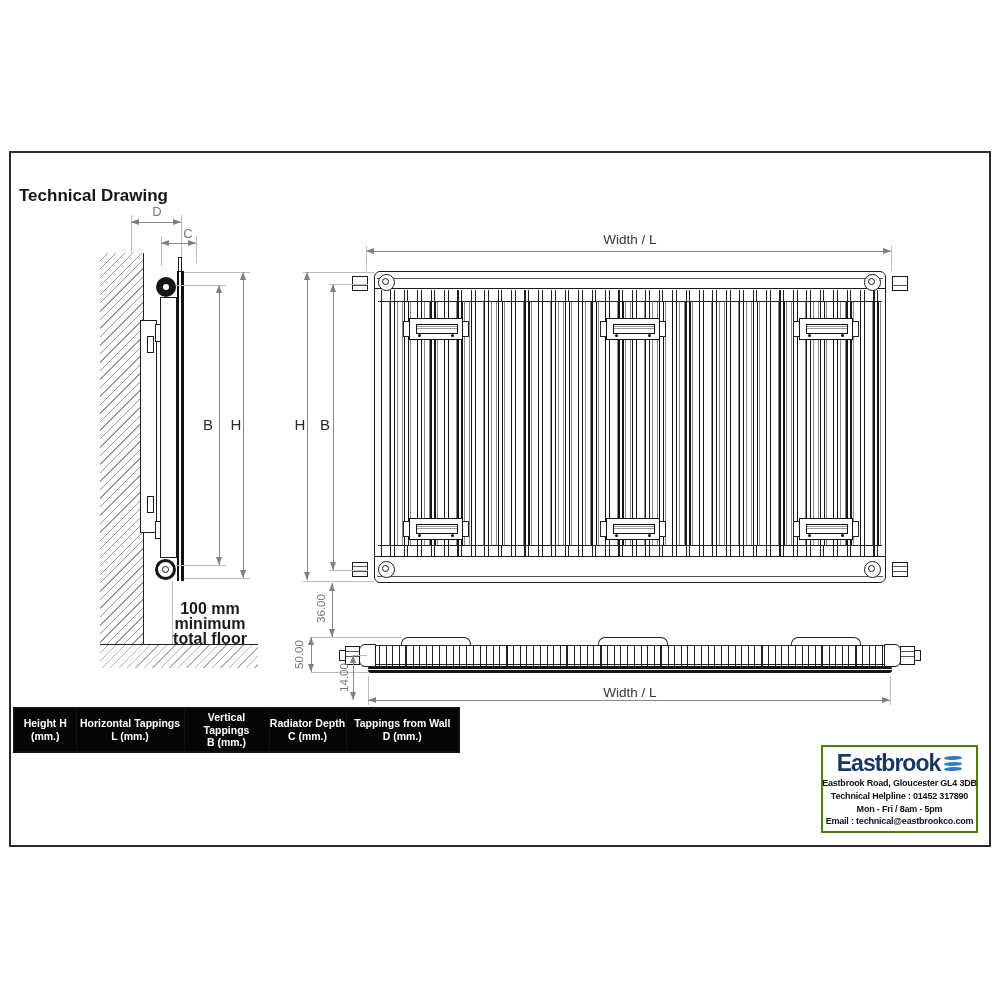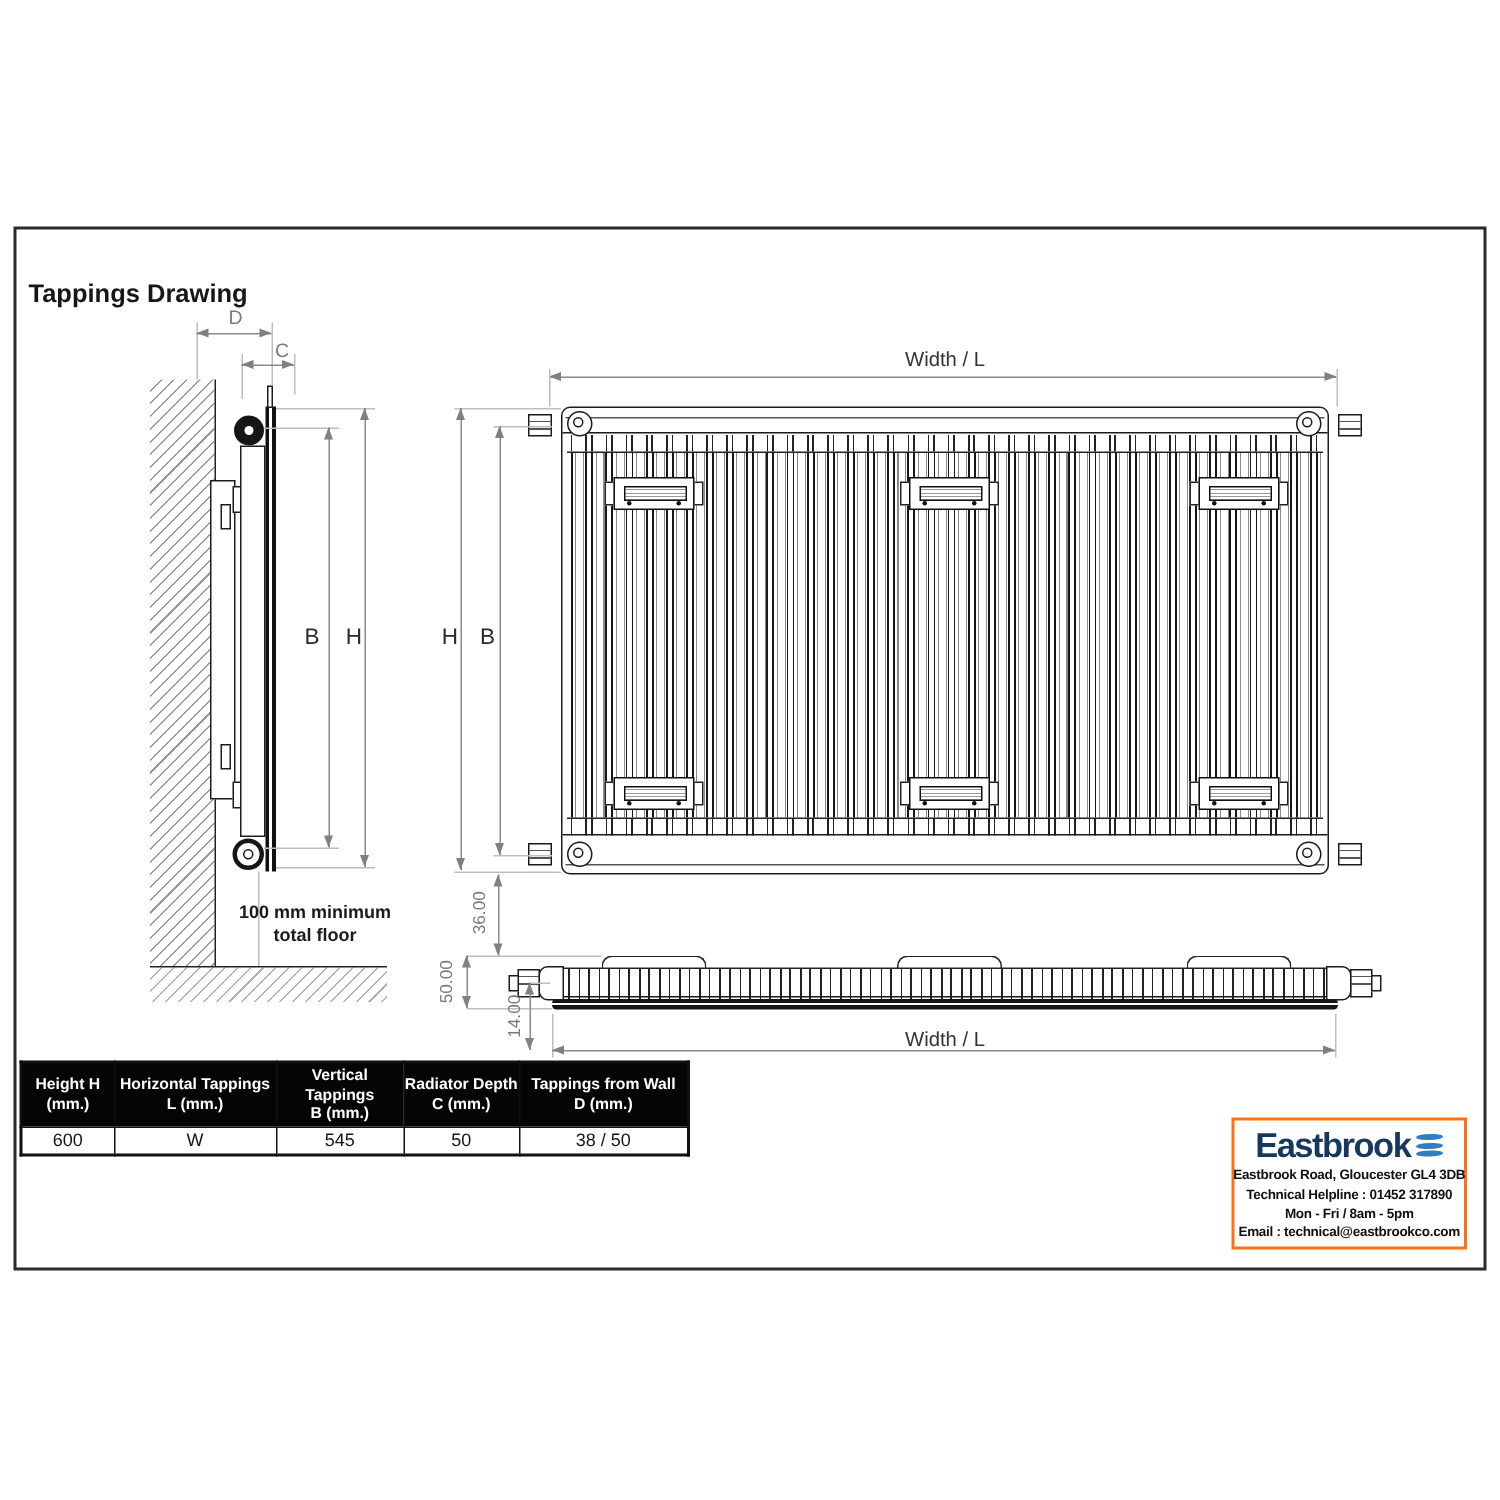--- a/index.html
+++ b/index.html
@@ -50,36 +50,36 @@
   .hexp{position:absolute;width:16px;height:15px;border:1.5px solid #1a1a1a;box-sizing:border-box;
         background:linear-gradient(180deg,#fff 0 3.5px,#555 3.5px 4.5px,#fff 4.5px 8.5px,#555 8.5px 9.5px,#fff 9.5px 15px);}
   
   #spec{position:absolute;left:13px;top:707px;border-collapse:collapse;table-layout:fixed;width:445px;}
   #spec td,#spec th{border:1px solid #111;box-sizing:border-box;}
   #spec th{background:#050505;color:#fff;font-size:10.5px;font-weight:bold;line-height:12.5px;padding:2px 0;}
   #spec td{font-size:12px;text-align:center;height:19px;padding:0;color:#141414;}
   #spec .foot td{text-align:left;padding:2px 0 2px 5px;font-size:11.5px;height:18px;}
   #spec{border:2px solid #111;}
   
-  #brand{left:821px;top:745px;width:157px;height:88px;border:2px solid #f97316;box-sizing:border-box;
+  #brand{left:821px;top:745px;width:157px;height:88px;border:2px solid #4d7c0f;box-sizing:border-box;
          display:flex;flex-direction:column;align-items:center;justify-content:space-evenly;padding:3px 0;}
   #logo-row{display:flex;align-items:center;gap:4px;}
   #logo-name{font-size:23px;font-weight:bold;letter-spacing:-1px;}
   #logo-waves{display:flex;flex-direction:column;gap:1.6px;}
   #logo-waves div{width:18px;height:3.8px;border-radius:60% 40% 60% 40%/70% 50% 70% 50%;}
   .brand-line{font-size:9px;line-height:12.5px;color:#101010;letter-spacing:-0.2px;font-weight:bold;white-space:nowrap;}
-  .note{font-size:12px;font-weight:bold;color:#1a1a1a;line-height:15px;text-align:center;}
+  .note{font-size:16px;font-weight:bold;color:#1a1a1a;line-height:15px;text-align:center;}
 </style>
 </head>
 <body>
 
 <div id="canvas">
 
   <div class="abs" id="frame"></div>
-  <div class="abs" id="subtitle">Tappings Drawing</div>
+  <div class="abs" id="subtitle">Technical Drawing</div>
 
   <div class="abs wallhatch" style="left:100px;top:253px;width:43px;height:391px;border-right:1.5px solid #222;"></div>
   <div class="abs floorhatch" style="left:100px;top:644px;width:158px;height:23px;border-top:1.5px solid #222;"></div>
 
   <div class="abs draw" style="left:140px;top:320px;width:17px;height:213px;border-width:1px;"></div>
   <div class="abs draw" style="left:147px;top:336px;width:7px;height:17px;border-width:1px;"></div>
   <div class="abs draw" style="left:147px;top:496px;width:7px;height:17px;border-width:1px;"></div>
   <div class="abs draw" style="left:155px;top:324px;width:7px;height:18px;border-width:1px;"></div>
   <div class="abs draw" style="left:155px;top:521px;width:7px;height:18px;border-width:1px;"></div>
   <div class="abs draw" style="left:160px;top:297px;width:17px;height:261px;"></div>
@@ -280,27 +280,20 @@
           </th>
       <th>
             <div>Radiator Depth</div>
             <div>C (mm.)</div>
           </th>
       <th>
             <div>Tappings from Wall</div>
             <div>D (mm.)</div>
           </th>
     </tr>
-    <tr>
-      <td>600</td>
-      <td>W</td>
-      <td>545</td>
-      <td>50</td>
-      <td>38 / 50</td>
-    </tr>
   </tbody>
     </table>
 
   <div class="abs" id="brand">
     <div id="logo-row">
       <span id="logo-name" style="color: rgb(22, 55, 94);">Eastbrook</span>
       <span id="logo-waves">
         <div style="background: rgb(46, 126, 192);"></div>
           <div style="background: rgb(46, 126, 192);"></div>
           <div style="background: rgb(46, 126, 192);"></div>

